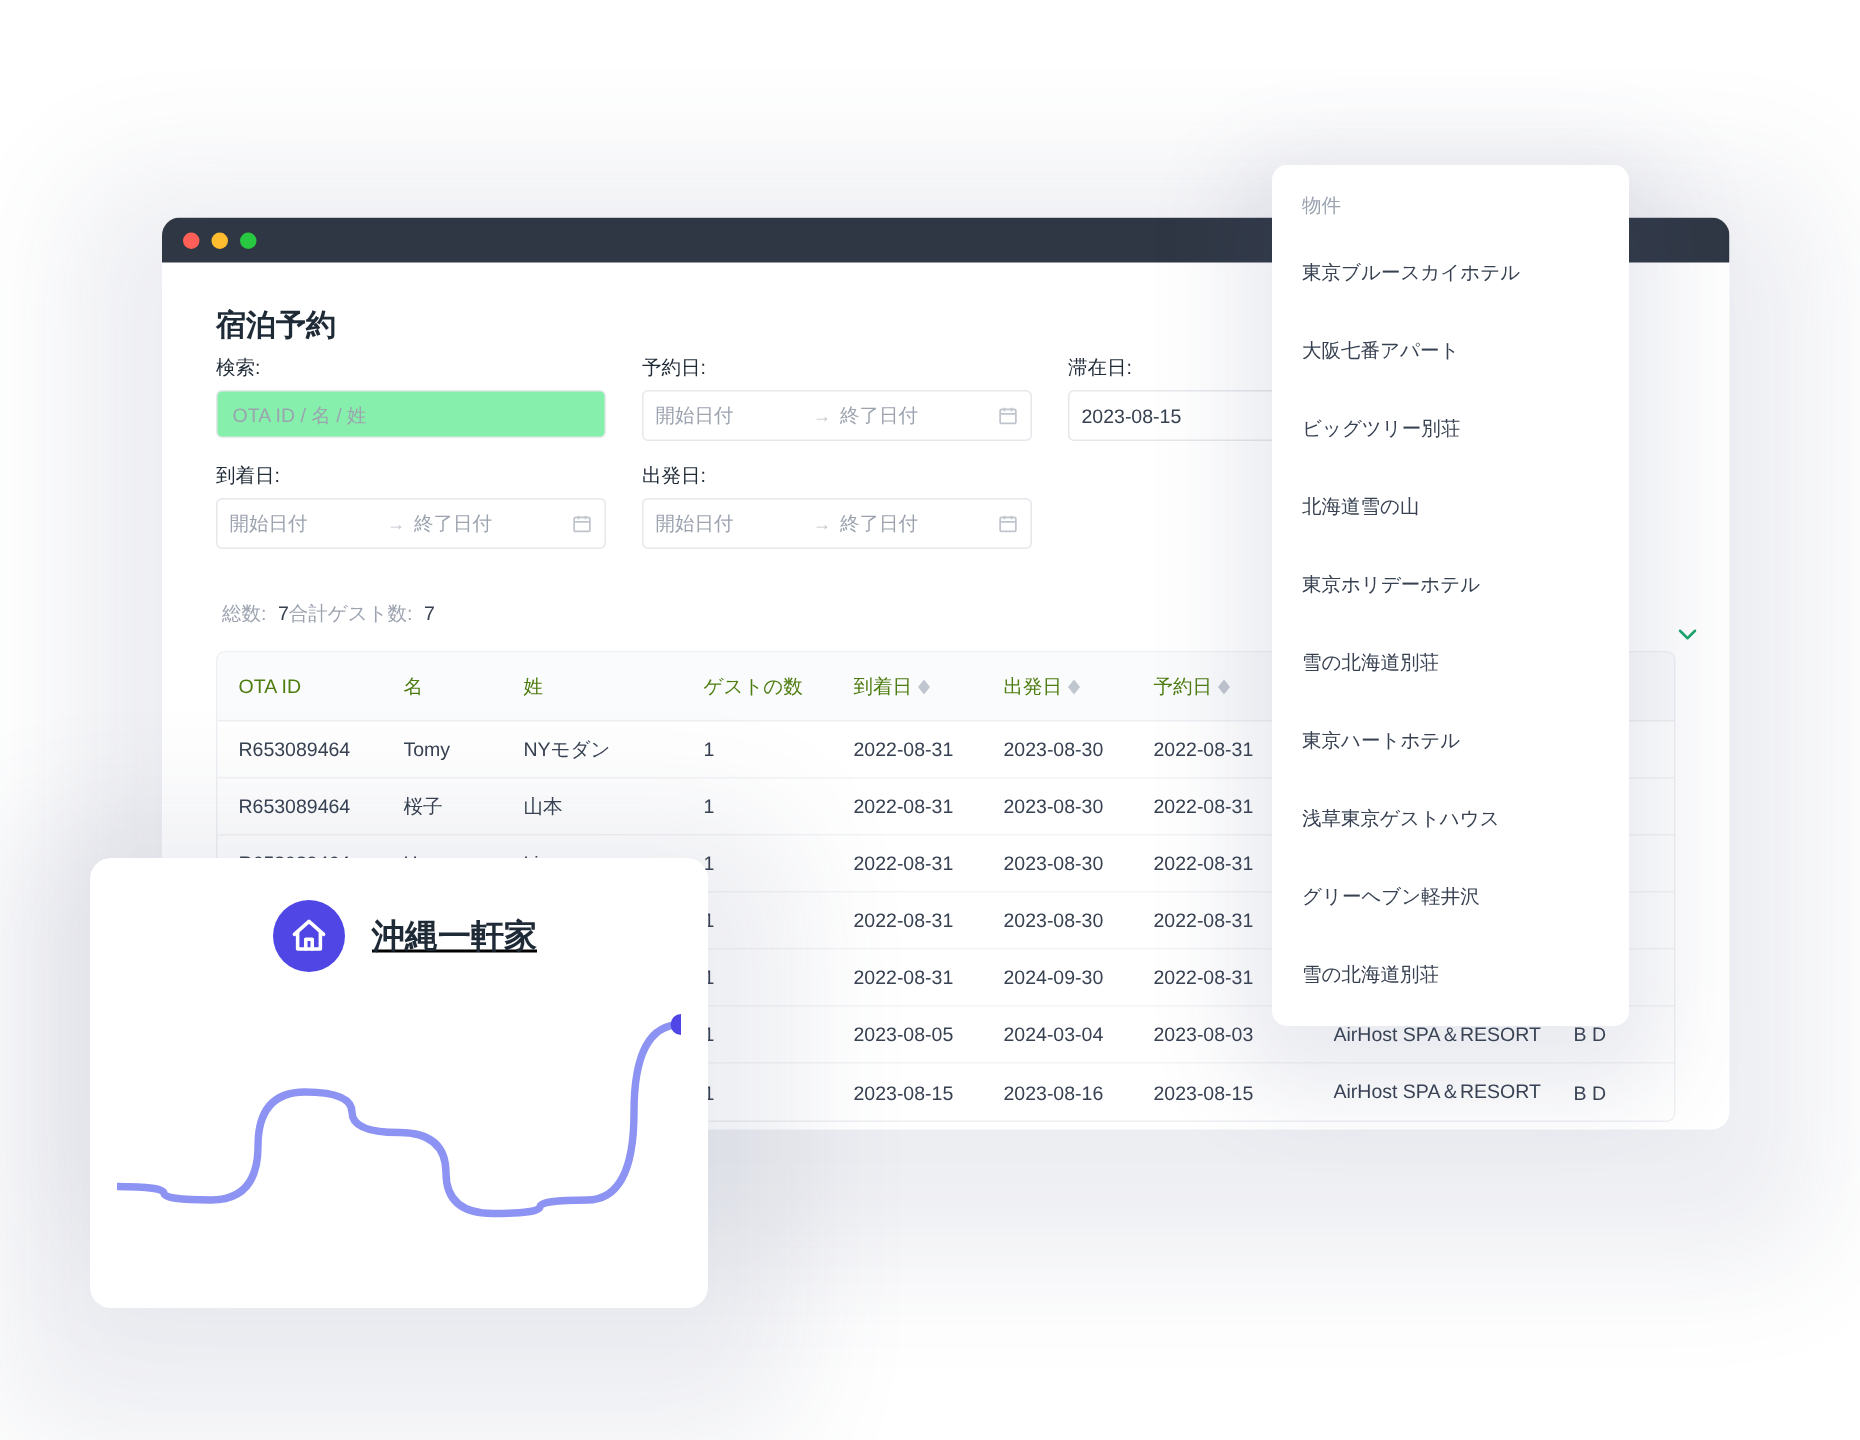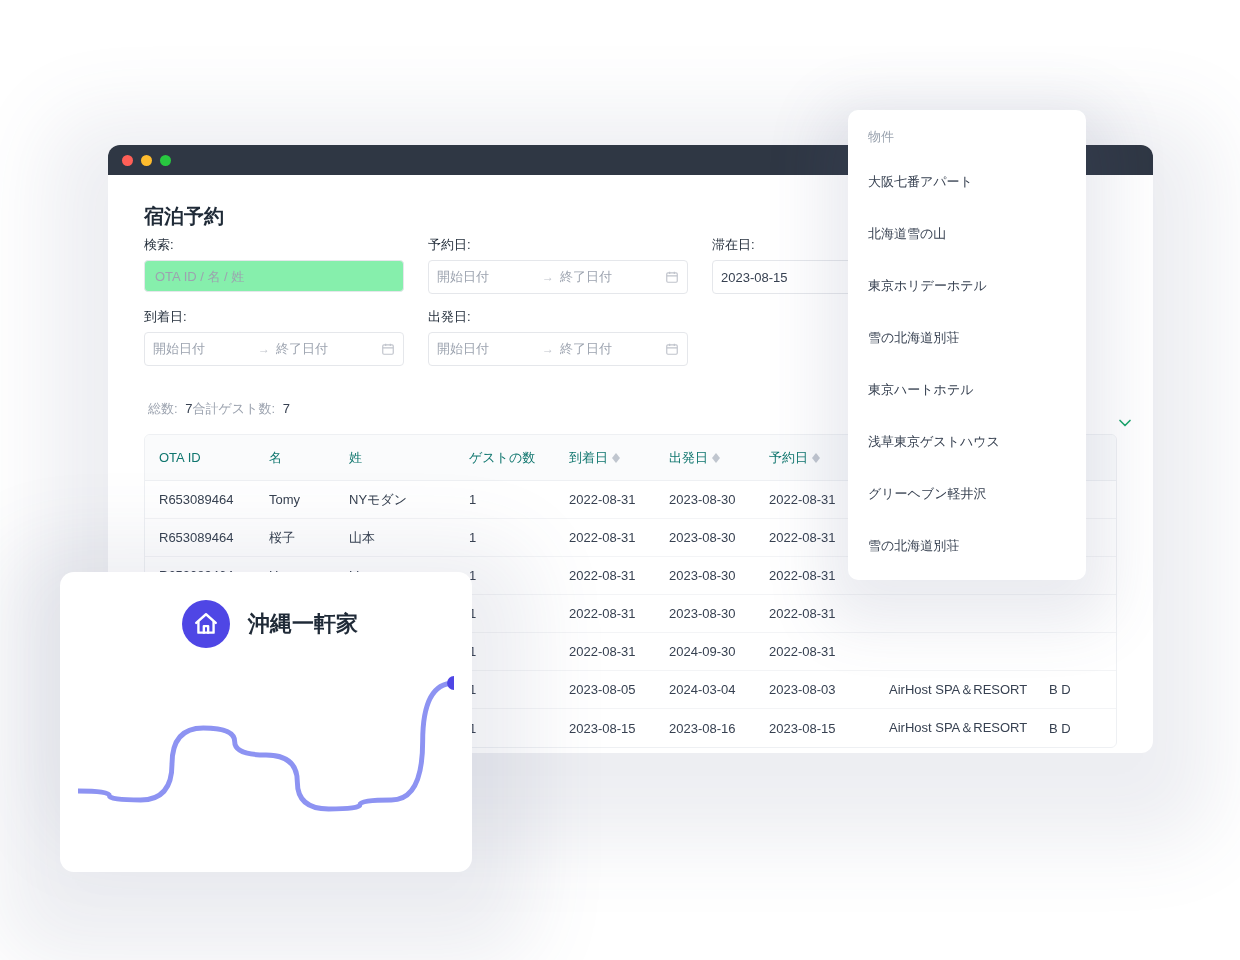--- a/index.html
+++ b/index.html
@@ -25,34 +25,34 @@
 .date-range .dr-part { flex: 1; color: #9ca3af; font-size: 13px; }
 .date-range .dr-part.has-value { color: #374151; }
 .date-range .arrow { color: #c0c4cc; font-size: 12px; }
 .date-range .cal-icon { color: #c0c4cc; width: 14px; height: 14px; flex-shrink: 0; }
 
 .totals { margin-top: 24px; padding: 10px 4px; font-size: 13px; color: #9ca3af; display: flex; }
 .totals .num { color: #374151; margin-left: 4px; }
 
 .table-wrap { margin-top: 6px; border: 1px solid #eef0f3; border-radius: 6px; overflow: hidden; }
 .table-head { display: grid; grid-template-columns: 110px 80px 120px 100px 100px 100px 120px 160px 70px; align-items: center; height: 46px; background: #fafbfc; border-bottom: 1px solid #eef0f3; padding: 0 14px; }
-.th { font-size: 13px; color: #0f766e; display: flex; align-items: center; gap: 4px; }
+.th { font-size: 13px; color: #4d7c0f; display: flex; align-items: center; gap: 4px; }
 .sort-caret { display: inline-flex; flex-direction: column; line-height: 0; }
 .sort-caret svg { width: 8px; height: 5px; }
 .sort-caret svg path { fill: #c0c6cf; }
 
 .table-body .tr { display: grid; grid-template-columns: 110px 80px 120px 100px 100px 100px 120px 160px 70px; align-items: center; height: 38px; padding: 0 14px; border-bottom: 1px solid #f3f4f6; }
 .table-body .tr:last-child { border-bottom: none; }
 .td { font-size: 13px; color: #374151; white-space: nowrap; overflow: hidden; text-overflow: ellipsis; }
 
 .row-chevron { position: absolute; right: 18px; top: 268px; width: 20px; height: 20px; color: #3b82f6; }
 
 
 .float-card { position: absolute; left: 60px; top: 572px; width: 412px; height: 300px; background: #fff; border-radius: 14px; box-shadow: 0 30px 80px 60px rgba(80,90,130,0.10); padding: 28px 28px 18px 28px; }
-.fc-head { display: flex; align-items: center; gap: 18px; margin-left: 94px; }
+.fc-head { display: flex; align-items: center; gap: 18px; margin-left: 94px; text-decoration: underline; }
 .fc-icon { width: 48px; height: 48px; border-radius: 50%; background: #4f46e5; display: flex; align-items: center; justify-content: center; }
 .fc-icon svg { width: 26px; height: 26px; }
 .fc-title { font-size: 22px; font-weight: 600; color: #1f2a37; }
 .fc-chart { position: absolute; left: 18px; right: 18px; bottom: 18px; height: 180px; }
 .fc-chart svg { width: 100%; height: 100%; }
 
 
 .prop-dd { position: absolute; left: 848px; top: 110px; width: 238px; background: #fff; border-radius: 10px; box-shadow: 0 20px 60px 25px rgba(80,90,130,0.12); padding: 8px 0 8px 0; }
 .prop-dd .dd-head { font-size: 13px; color: #9aa3af; padding: 10px 20px 10px 20px; }
 .prop-dd .dd-item { font-size: 13px; color: #374151; padding: 17px 20px; cursor: pointer; }
@@ -281,21 +281,23 @@
     <svg viewBox="0 0 380 180" preserveAspectRatio="none">
       <path id="chart-path" d="M 0 117 Q 31.666666666666664 117 31.666666666666664 121.5 T 63.33333333333333 126 Q 95 126 95 90 T 126.66666666666666 54.000000000000014 Q 158.33333333333331 54.000000000000014 158.33333333333331 67.5 T 190 80.99999999999999 Q 221.66666666666666 80.99999999999999 221.66666666666666 108 T 253.33333333333331 135 Q 285 135 285 130.5 T 316.6666666666667 126 Q 348.33333333333337 126 348.33333333333337 67.5 T 380 9" fill="none" stroke="#8d93f2" stroke-width="5" stroke-linecap="round"></path>
       <circle id="chart-end-dot" cx="380" cy="9" r="7" fill="#4f46e5"></circle>
     </svg>
   </div>
 </div>
 
 <div class="prop-dd">
   <div class="dd-head">物件</div>
   <div id="dd-items">
+      <div class="dd-item">東京ブルースカイホテル</div>
       <div class="dd-item">大阪七番アパート</div>
+      <div class="dd-item">ビッグツリー別荘</div>
       <div class="dd-item">北海道雪の山</div>
       <div class="dd-item">東京ホリデーホテル</div>
       <div class="dd-item">雪の北海道別荘</div>
       <div class="dd-item">東京ハートホテル</div>
       <div class="dd-item">浅草東京ゲストハウス</div>
       <div class="dd-item">グリーヘブン軽井沢</div>
       <div class="dd-item">雪の北海道別荘</div>
     </div>
 </div>
 

